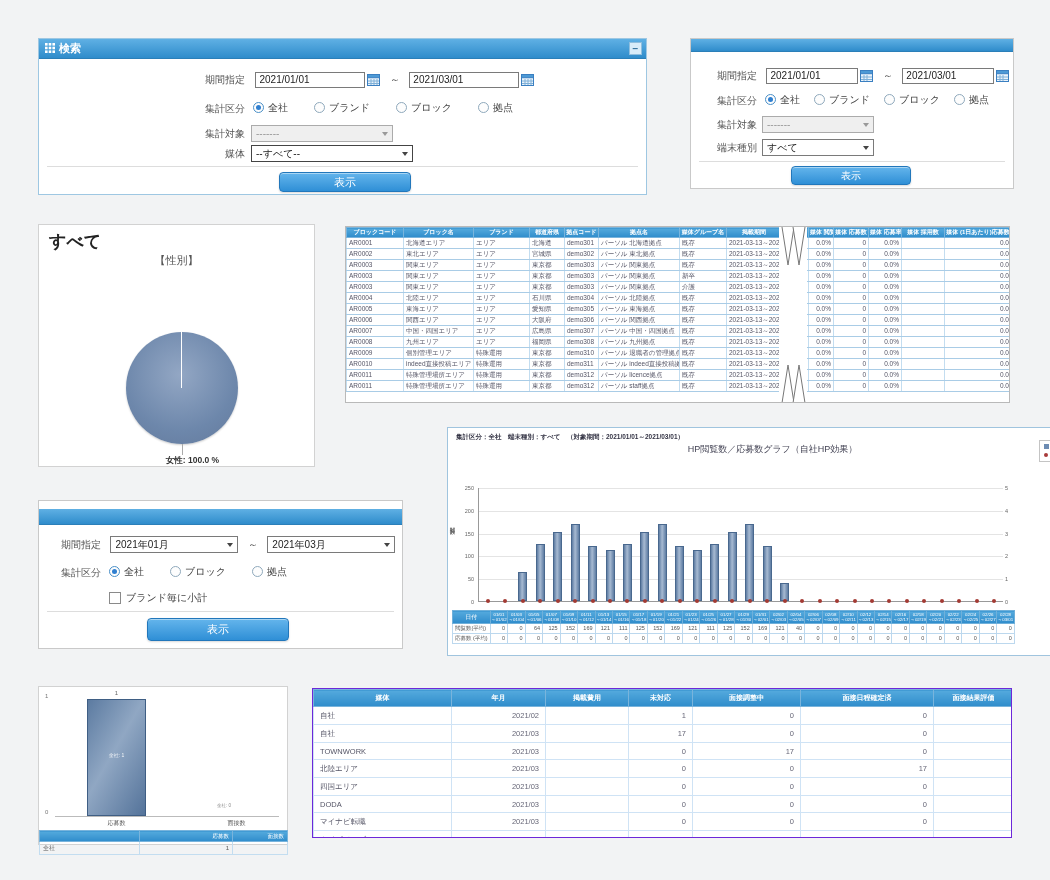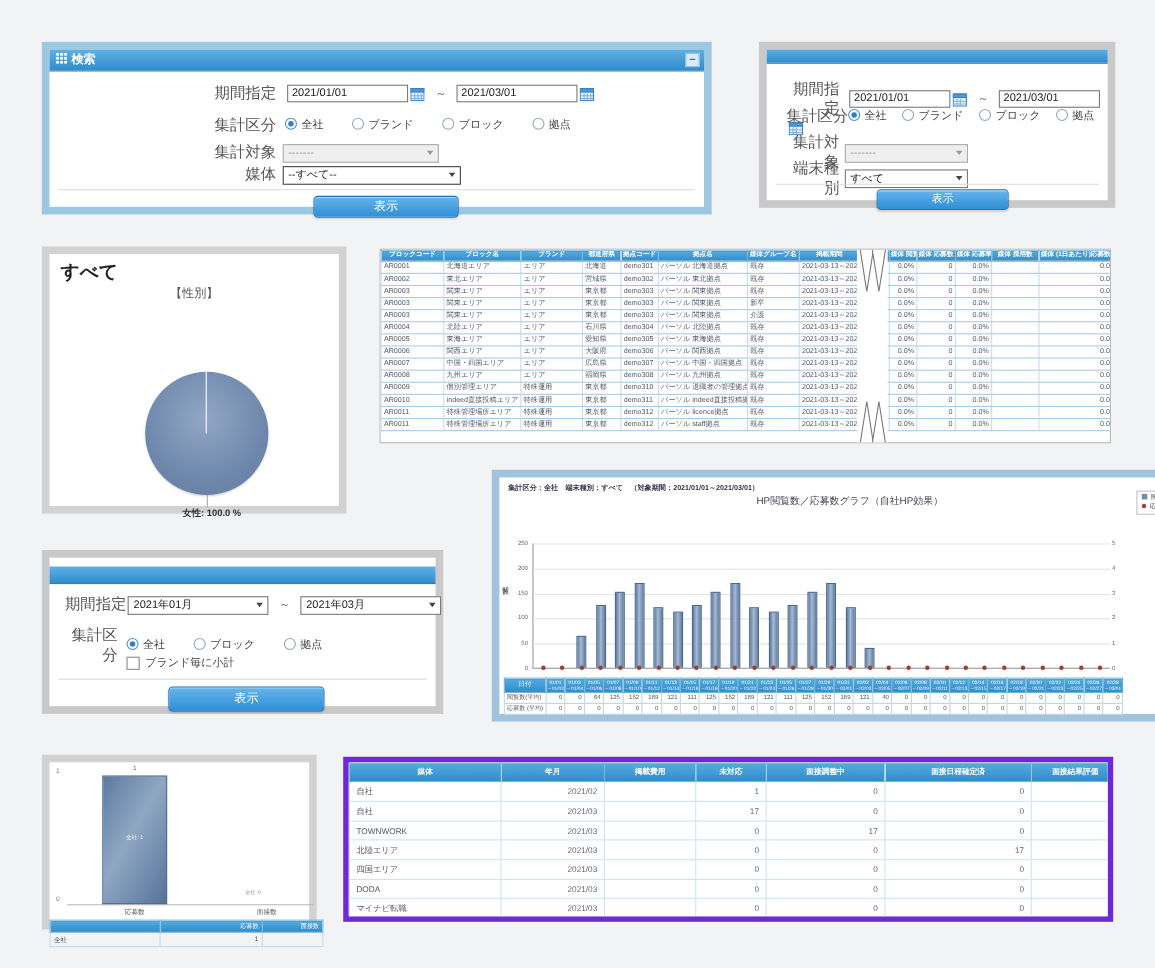--- a/index.html
+++ b/index.html
@@ -1,20 +1,20 @@
 <!DOCTYPE html>
 <html><head>
 <meta charset="utf-8">
 <style>
   html,body{margin:0;padding:0;}
   body{width:1050px;height:880px;background:#f2f3f4;font-family:"Liberation Sans",sans-serif;position:relative;overflow:hidden;}
-  .panel{position:absolute;background:#fff;border:7px solid #3b82f6;box-sizing:border-box;}
+  .panel{position:absolute;background:#fff;border:1px solid #3b82f6;box-sizing:border-box;}
   .phead{background:linear-gradient(#5fb0e4,#2f8ccb);border-bottom:1px solid #2b7fb8;color:#fff;position:relative;}
   .btn{background:linear-gradient(#64b5ec,#2f8fd6);border:1px solid #2277bb;border-radius:4px;color:#fff;text-align:center;box-shadow:inset 0 1px 0 rgba(255,255,255,.45),0 1px 2px rgba(0,0,0,.15);cursor:pointer;font-size:11px;}
-  .flabel{display:inline-block;text-align:right;color:#555;font-size:14px;vertical-align:middle;}
+  .flabel{display:inline-block;text-align:right;color:#555;font-size:10px;vertical-align:middle;}
   .tinput{display:inline-block;box-sizing:border-box;height:16px;line-height:14px;border:1px solid #7a7a7a;background:#fff;font-size:10px;color:#222;padding:0 3px;vertical-align:middle;}
   .sel{display:inline-flex;box-sizing:border-box;justify-content:space-between;align-items:center;height:17px;border:1px solid #7a7a7a;background:#fff;font-size:10px;color:#222;padding:0 4px;vertical-align:middle;}
   .sel.dis{background:#efefef;color:#999;border-color:#ababab;}
   .arr{width:0;height:0;border-left:3.5px solid transparent;border-right:3.5px solid transparent;border-top:4.5px solid #444;margin-left:6px;}
   .sel.dis .arr{border-top-color:#999;}
   .rwrap{display:inline-flex;align-items:center;margin-right:26px;cursor:pointer;}
   .radio{width:11px;height:11px;border-radius:50%;border:1px solid #8fa9bc;background:#fdfdfd;display:inline-block;box-sizing:border-box;}
   .radio.on{border-color:#4a90c8;}
   .radio.on::after{content:'';display:block;width:5px;height:5px;border-radius:50%;background:#2f7fd0;margin:2px;}
   .rtxt{font-size:10px;color:#444;margin-left:4px;}
@@ -830,21 +830,21 @@
     </tr>
     <tr>
       <td>全社</td>
       <td class="num">1</td>
       <td class="num"></td>
     </tr>
   </tbody>
     </table>
 </div>
 
-<div class="panel" style="left:312px;top:688px;width:700px;height:150px;border:5px solid #6d28d9;overflow:hidden;">
+<div class="panel" style="left:312px;top:688px;width:700px;height:150px;border:1px solid #6d28d9;overflow:hidden;">
   <table class="mtable" id="media-table">
       <colgroup>
         <col style="width: 138px;">
         <col style="width: 94px;">
         <col style="width: 83px;">
         <col style="width: 64px;">
         <col style="width: 108px;">
         <col style="width: 133px;">
         <col style="width: 80px;">
       </colgroup>

